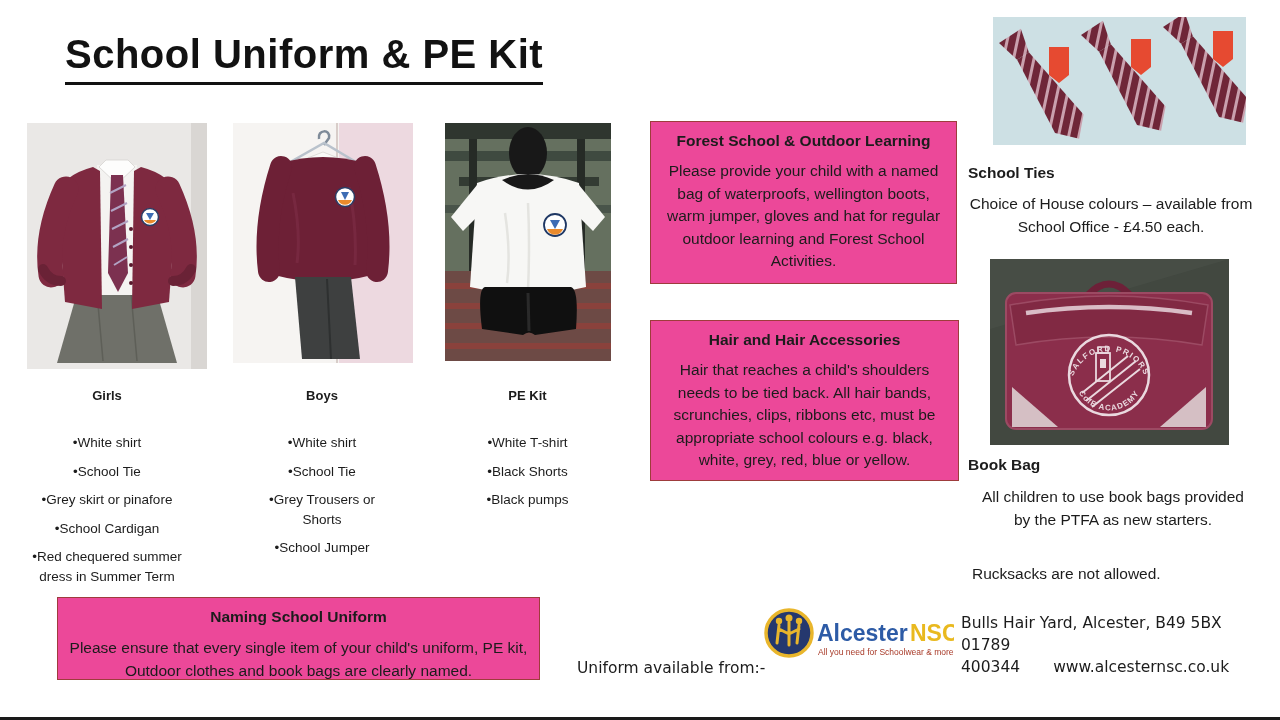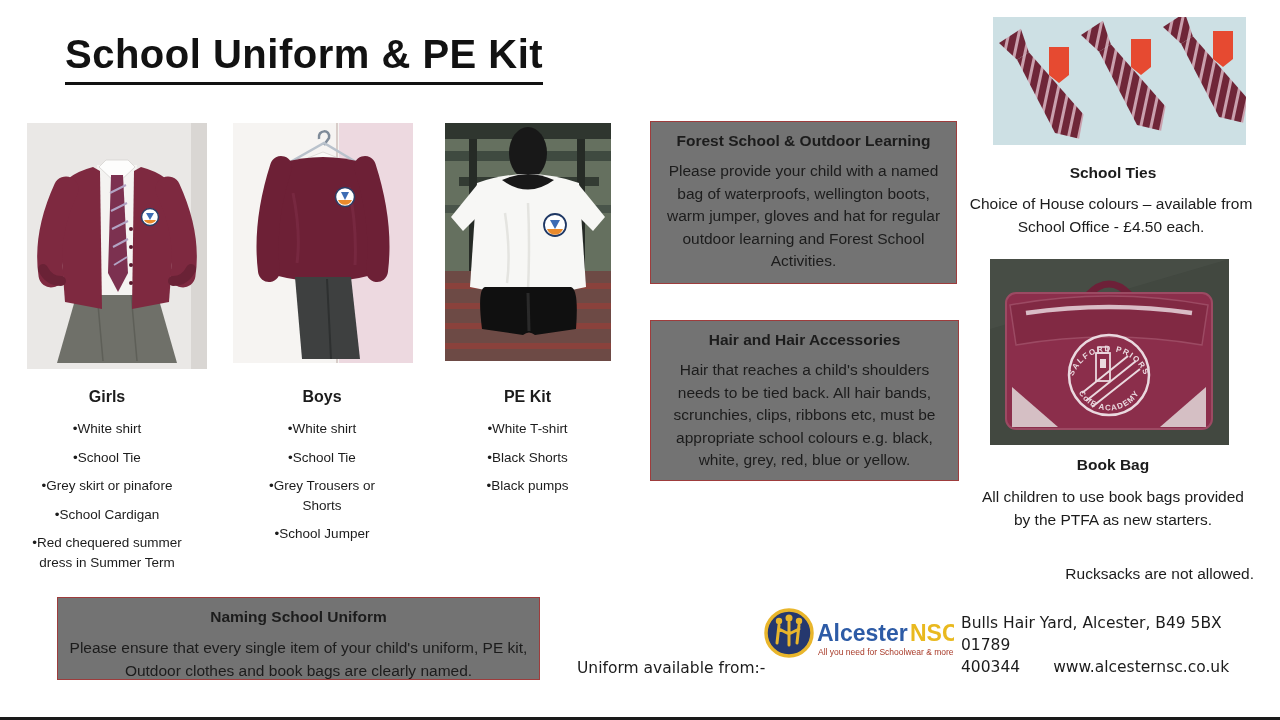--- a/index.html
+++ b/index.html
@@ -10,50 +10,50 @@
   .page-title {
     position:absolute; left:65px; top:32px; font-size:40px; font-weight:700;
     color:#121212; display:inline-block; border-bottom:3px solid #121212; padding-bottom:5px;
     letter-spacing:0.5px;
   }
   .photo { position:absolute; }
   .photo svg { display:block; }
 
   
   .col { position:absolute; text-align:center; }
-  .col-heading { font-weight:bold; font-size:16px; margin-bottom:13px; }
+  .col-heading { font-weight:bold; font-size:13px; margin-bottom:30px; }
   .uniform-list { list-style:none; margin:8px auto; padding:0; font-size:13.5px;text-align:center; }
   .uniform-list li { margin:0 auto 9px auto; line-height:19.5px; }
   .uniform-list li::before { content:"\2022"; }
   #col-girls { left:17px; top:388px; width:180px; }
   #col-girls li { max-width:158px; }
   #col-boys { left:237px; top:388px; width:170px; }
   #col-boys li { max-width:132px; }
   #col-pe { left:445px; top:388px; width:165px; }
   #col-pe li { max-width:140px; }
 
   
   .info-box {
     position:absolute; border:1.5px solid #9e3c3c; box-sizing:border-box;
-    text-align:center; padding:10px 10px; background:#737373;
+    text-align:center; padding:10px 10px; background:#ec4899;
   }
   .info-title { font-weight:bold; font-size:15.5px; margin-bottom:10px; }
   .info-body { font-size:15.5px; line-height:22.5px; }
   #forest-box { left:650px; top:121px; width:307px; height:163px; }
   #hair-box   { left:650px; top:320px; width:309px; height:161px; }
   #naming-box { left:57px;  top:597px; width:483px; height:83px; }
   #naming-box .info-body { line-height:23px; }
 
   
-  .side-heading { position:absolute; font-weight:bold; font-size:15.5px; text-align:center; }
+  .side-heading { position:absolute; font-weight:bold; font-size:15.5px; }
   #ties-heading    { left:968px; top:164px; width:290px; }
   #ties-body       { position:absolute; left:960px; top:192px; width:302px; font-size:15.5px; line-height:23px; text-align:center; }
   #bookbag-heading { left:968px; top:456px; width:290px; }
   #bookbag-body1   { position:absolute; left:972px; top:485px; width:282px; font-size:15.5px; line-height:23px; text-align:center; }
-  #bookbag-body2   { position:absolute; left:972px; top:562px; width:282px; font-size:15.5px; line-height:23px; text-align:right; }
+  #bookbag-body2   { position:absolute; left:972px; top:562px; width:282px; font-size:15.5px; line-height:23px; text-align:left; }
 
   
   #supplier-label { position:absolute; left:577px; top:622px; font-size:15.5px; font-family:"DejaVu Sans", sans-serif;margin-top:37px; }
   #supplier-logo  { position:absolute; left:762px; top:604px; }
   #supplier-address {
     position:absolute; left:961px; top:612px; width:300px;
     font-size:15.5px; line-height:22px; font-family:"DejaVu Sans", sans-serif;
   }
   #supplier-address .phone { margin-right:33px; }
   .bottom-edge { position:absolute; left:0; bottom:0; width:1280px; height:3px; background:#1a1a1a; }

